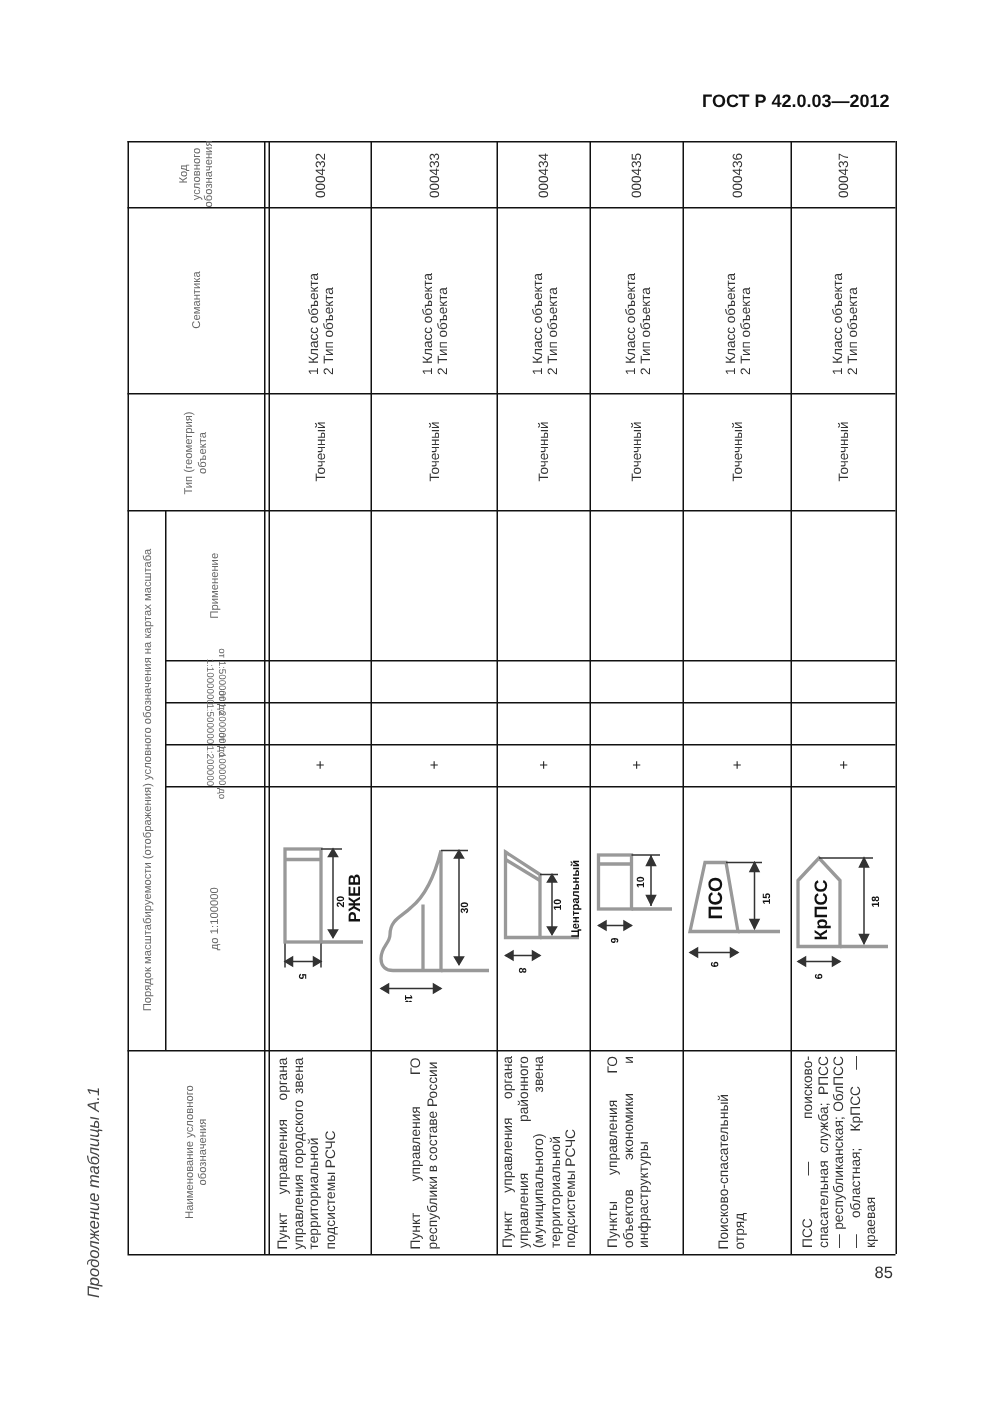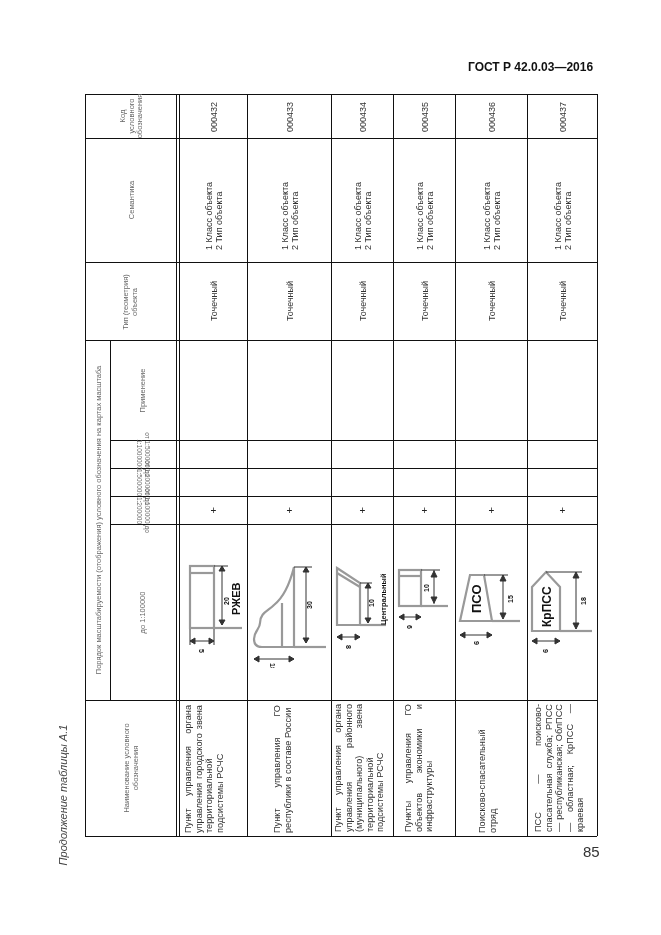--- a/index.html
+++ b/index.html
@@ -1,40 +1,40 @@
 <!DOCTYPE html>
 <html><head>
 <meta charset="utf-8">
 <style>
   html, body { margin: 0; padding: 0; background: #ffffff; }
   body { width: 661px; height: 935px; position: relative; overflow: hidden;
          font-family: "Liberation Sans", sans-serif; color: #222; }
   .abs { position: absolute; }
   .gost { left: 468px; top: 60px; font-size: 12px; font-weight: bold; color: #111; }
-  .pagenum { left: 583px; top: 843px; font-size: 15px; color: #333; }
+  .pagenum { left: 583px; top: 843px; font-size: 11px; color: #333; }
 
   .line { position: absolute; background: #111; }
   .h { height: 1.3px; }
   .v { width: 1.3px; }
 
   .cell { position: absolute; display: flex; align-items: center; justify-content: center; }
   .rot { position: absolute; transform: rotate(-90deg); transform-origin: center center;
          display: flex; align-items: center; justify-content: center; text-align: center;
          line-height: 1.15; color: #555; }
   .hdr { font-size: 7.5px; color: #666; }
   .dat { font-size: 9px; color: #333; }
   .name { font-size: 9.2px; color: #333; text-align: justify; text-align-last: left; justify-content: flex-start; align-items: flex-start; }
   .flip { transform: rotate(90deg); }
   .plus { font-size: 10px; color: #222; }
   svg text { font-family: "Liberation Sans", sans-serif; }
 </style>
 </head>
 <body>
 
-<div class="abs gost">ГОСТ Р 42.0.03—2016</div>
+<div class="abs gost">ГОСТ Р 42.0.03—2012</div>
 
 <div class="abs" style="left:52px; top:700px; width:22px; height:190px;">
   <div class="rot" style="width:190px; height:22px; left:-84px; top:84px; font-size:11px; font-style:italic; color:#444;">Продолжение таблицы А.1</div>
 </div>
 
 <div class="abs pagenum">85</div>
 
 <div>
 
   <div class="line h" style="left:85px; top:94px; width:512px;"></div>

